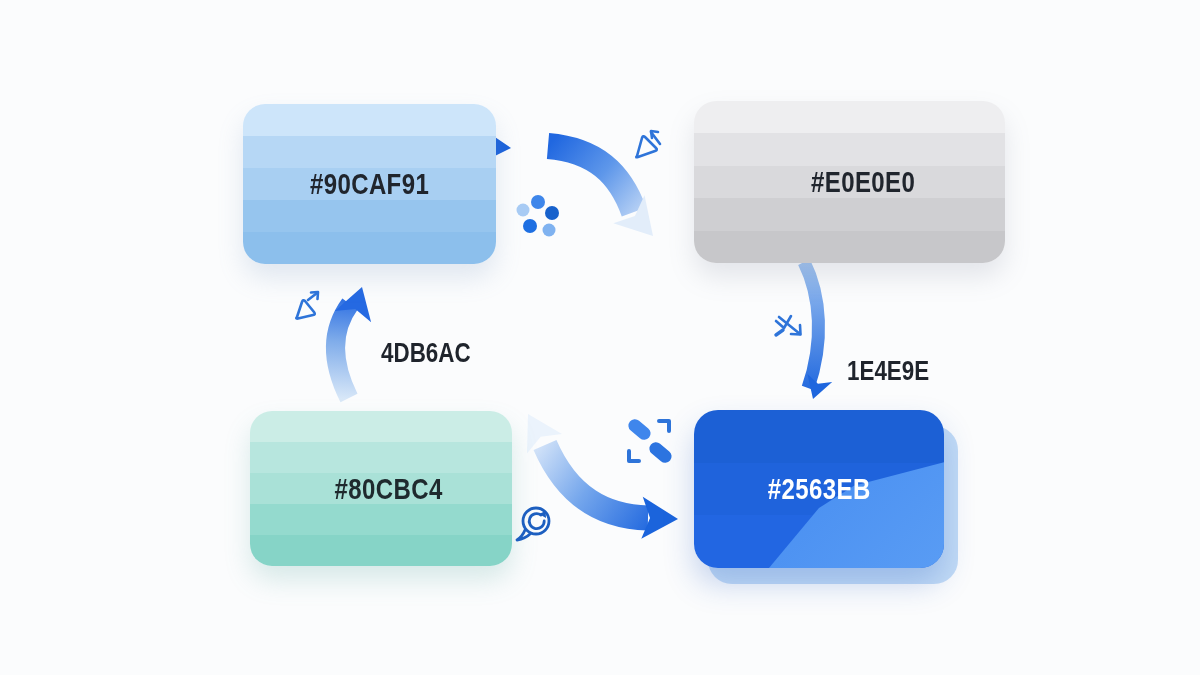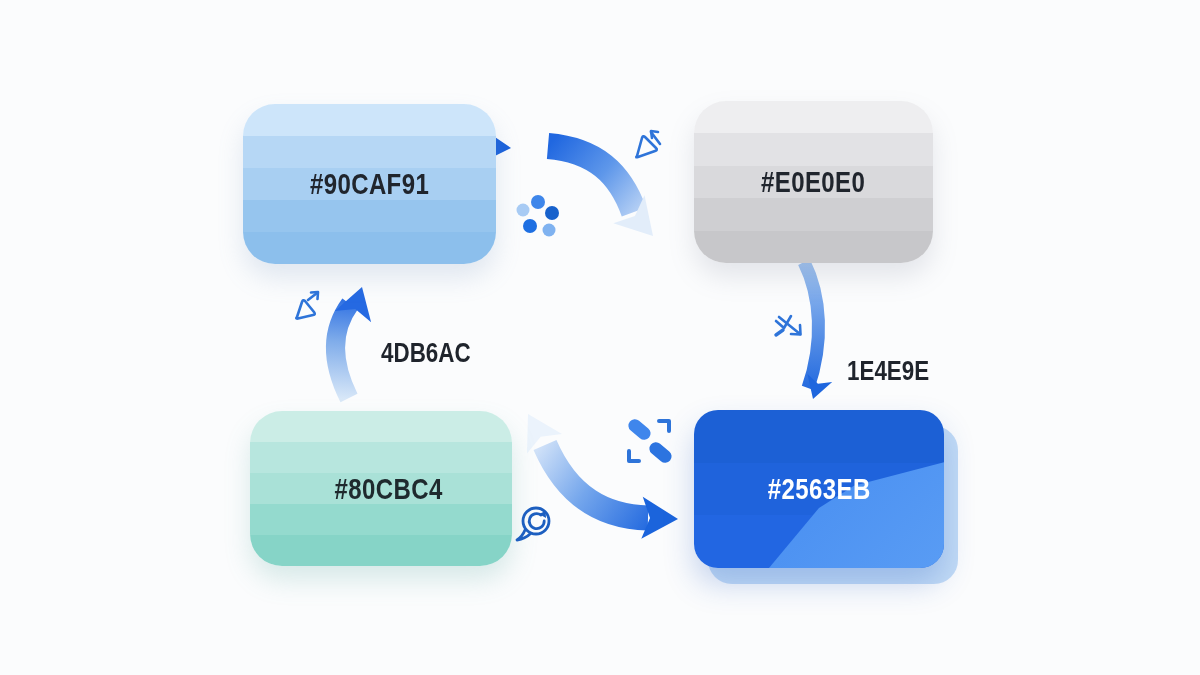--- a/index.html
+++ b/index.html
@@ -7,31 +7,31 @@
     width:1200px;height:675px;overflow:hidden;
     background:#fbfcfd;
     font-family:"Liberation Sans", sans-serif;
     position:relative;
   }
   .stage{position:absolute;inset:0;}
 
   
   .card{
     position:absolute;
-    border-radius:32px;
+    border-radius:22px;
     display:flex;align-items:center;justify-content:center;
     box-shadow:0 14px 26px rgba(120,150,190,.20);
   }
   .card .label{
     font-size:30px;font-weight:700;letter-spacing:.5px;
     transform:scaleX(.80);
     color:#20252d;white-space:nowrap;
   }
   .card-tl{left:243px;top:104px;width:253px;height:160px;}
-  .card-tr{left:694px;top:101px;width:239px;height:162px;box-shadow:0 14px 26px rgba(120,130,150,.18);}
+  .card-tr{left:694px;top:101px;width:283px;height:162px;box-shadow:0 14px 26px rgba(120,130,150,.18);padding-left:28px;}
   .card-bl{left:250px;top:411px;width:246px;height:155px;box-shadow:0 14px 26px rgba(90,170,158,.22);padding-left:16px;}
 
   .card-br-wrap{position:absolute;left:694px;top:410px;width:244px;height:158px;}
   .card-br-back{
     position:absolute;left:14px;top:16px;width:250px;height:158px;
     border-radius:24px;background:#b7d5f4;opacity:.85;
   }
   .card-br{
     position:absolute;left:0;top:0;width:250px;height:158px;
     border-radius:24px;overflow:hidden;

